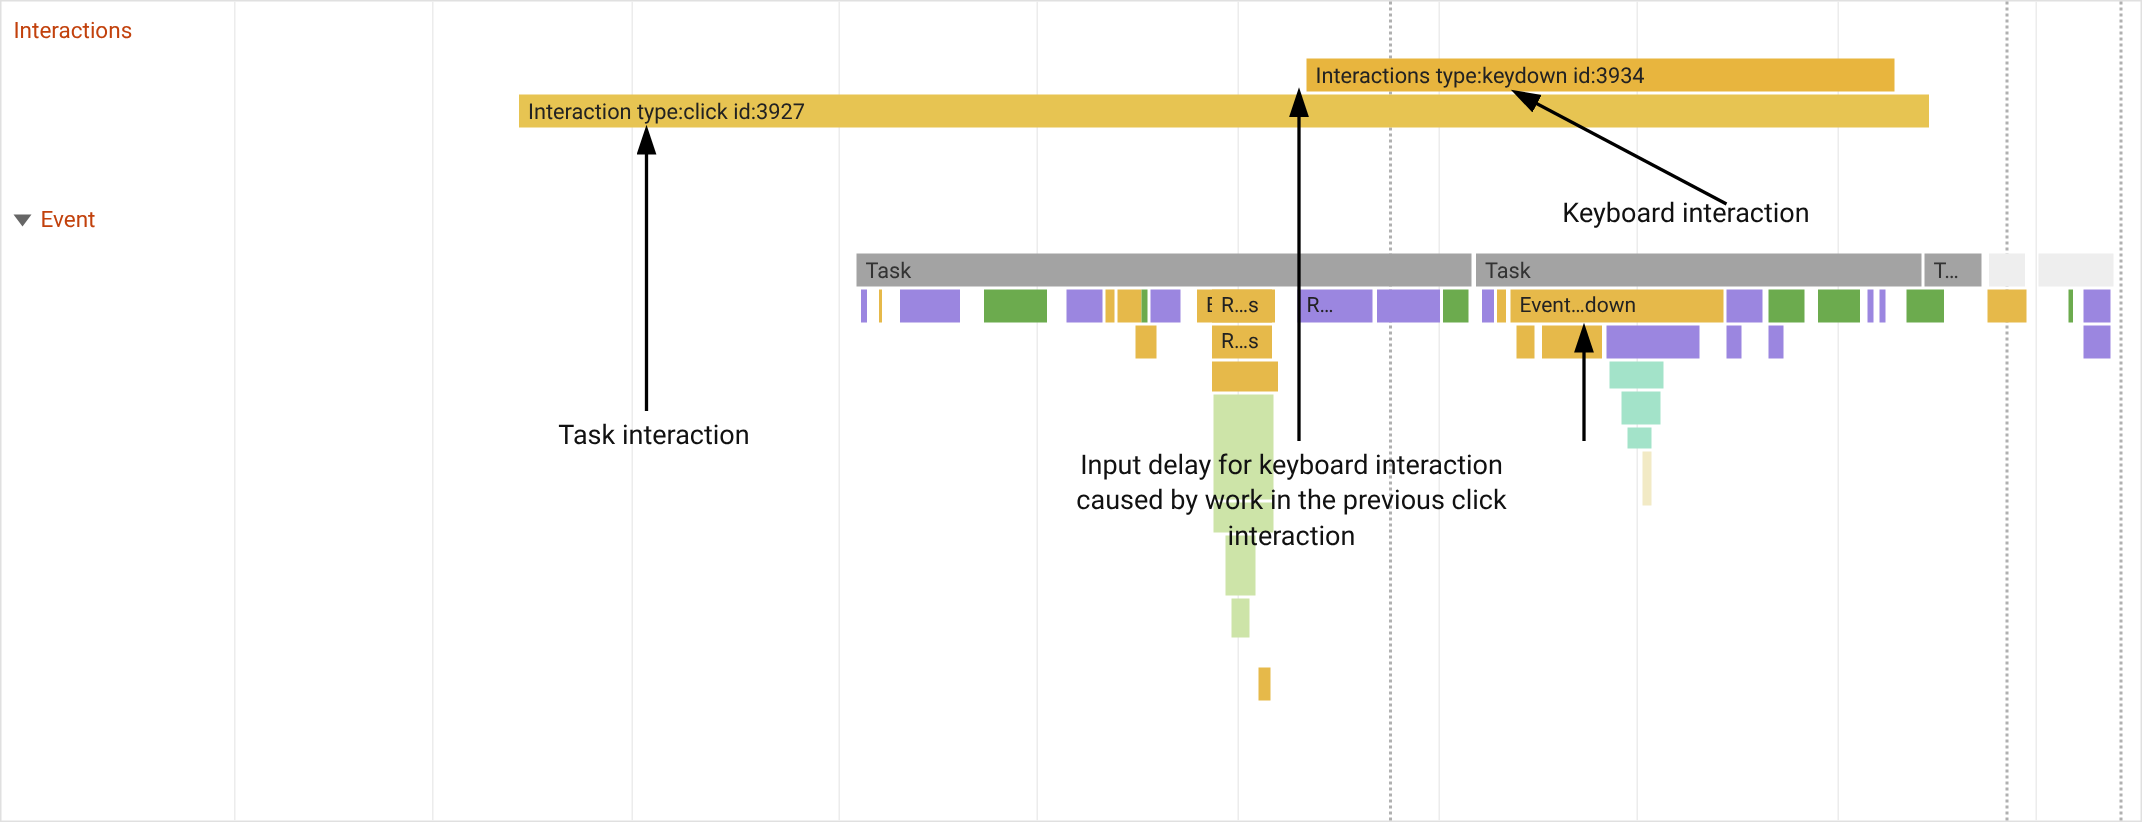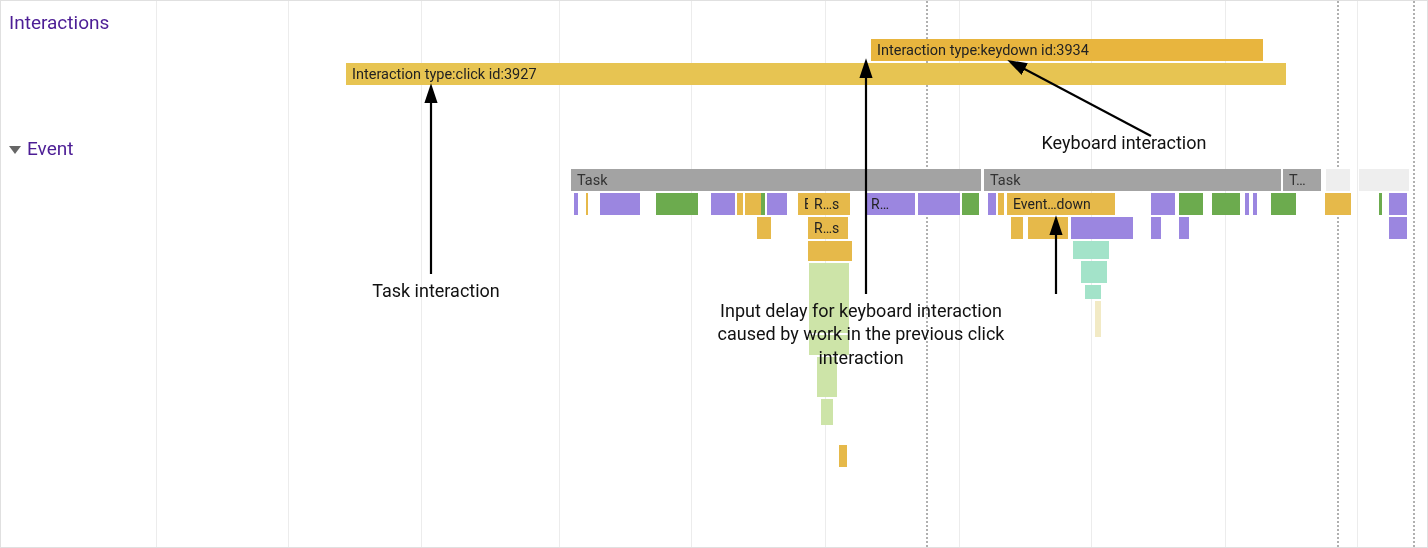--- a/index.html
+++ b/index.html
@@ -23,22 +23,22 @@
   .gridline {
     position:absolute; top:0; bottom:0; width:1px; background:#ececec;
   }
   .dotted-line {
     position:absolute; top:0; bottom:0; width:0;
     border-left: 2px dotted #b0b0b0;
   }
   
   .track-label {
     position:absolute; left:8px;
-    color:#4c1d95;
-    font-size:19px;
+    color:#c2410c;
+    font-size:15px;
   }
   .section-arrow {
     display:inline-block;
     width:0;height:0;
     border-left:6px solid transparent;
     border-right:6px solid transparent;
     border-top:8px solid #666;
     margin-right:6px;
     vertical-align:middle;
   }
@@ -92,21 +92,21 @@
       <div class="dotted-line" style="left: 925px;"></div>
       <div class="dotted-line" style="left: 1336px;"></div>
       <div class="dotted-line" style="left: 1412px;"></div>
     </div>
 
 <div class="track-label" style="top:10px">Interactions</div>
 <div class="track-label" style="top:136px">
   <span class="section-arrow"></span><span>Event</span>
 </div>
 
-<div class="bar bar-keydown" style="top: 38px; left: 870px; width: 392px;" id="bar-keydown">Interaction type:keydown id:3934</div>
+<div class="bar bar-keydown" style="top: 38px; left: 870px; width: 392px;" id="bar-keydown">Interactions type:keydown id:3934</div>
 <div class="bar bar-click" style="top: 62px; left: 345px; width: 940px;" id="bar-click">Interaction type:click id:3927</div>
 
 <div id="tasks">
       <div class="bar task-bar" style="top: 168px; left: 570px; width: 410px;">Task</div>
       <div class="bar task-bar" style="top: 168px; left: 983px; width: 297px;">Task</div>
       <div class="bar task-bar" style="top: 168px; left: 1282px; width: 38px;">T…</div>
     </div>
 <div id="row1">
       <div class="rect purple" style="top: 192px; height: 22px; left: 573px; width: 4px;"></div>
       <div class="rect yellow" style="top: 192px; height: 22px; left: 585px; width: 2px;"></div>
@@ -128,21 +128,21 @@
       <div class="rect purple" style="top: 192px; height: 22px; left: 1252px; width: 4px;"></div>
       <div class="rect green" style="top: 192px; height: 22px; left: 1270px; width: 25px;"></div>
       <div class="rect yellow" style="top: 192px; height: 22px; left: 1324px; width: 26px;"></div>
       <div class="rect green" style="top: 192px; height: 22px; left: 1378px; width: 3px;"></div>
       <div class="rect purple" style="top: 192px; height: 22px; left: 1388px; width: 18px;"></div>
     </div>
 <div id="events">
       <div class="bar  " style="top: 192px; height: 22px; left: 797px; width: 52px; background: rgb(230, 185, 74); font-size: 14px;">E…k</div>
       <div class="bar  " style="top: 192px; height: 22px; left: 864px; width: 50px; background: rgb(155, 134, 224); font-size: 14px;">R…</div>
       <div class="bar  " style="top: 192px; height: 22px; left: 807px; width: 40px; background: rgb(230, 185, 74); font-size: 14px;">R…s</div>
-      <div class="bar  " style="top: 192px; height: 22px; left: 1006px; width: 108px; background: rgb(230, 185, 74); font-size: 14px;">Event…down</div>
+      <div class="bar  " style="top: 192px; height: 22px; left: 1006px; width: 142px; background: rgb(230, 185, 74); font-size: 14px;">Event…down</div>
     </div>
 <div id="row2">
       <div class="rect yellow" style="top: 216px; height: 22px; left: 756px; width: 14px;"></div>
       <div class="rect yellow" style="top: 216px; height: 22px; left: 1010px; width: 12px;"></div>
       <div class="rect yellow" style="top: 216px; height: 22px; left: 1027px; width: 40px;"></div>
       <div class="rect purple" style="top: 216px; height: 22px; left: 1070px; width: 62px;"></div>
       <div class="rect purple" style="top: 216px; height: 22px; left: 1150px; width: 10px;"></div>
       <div class="rect purple" style="top: 216px; height: 22px; left: 1178px; width: 10px;"></div>
       <div class="rect purple" style="top: 216px; height: 22px; left: 1388px; width: 18px;"></div>
       <div class="bar" style="top: 216px; height: 22px; left: 807px; width: 40px; background: rgb(230, 185, 74); font-size: 14px;">R…s</div>

